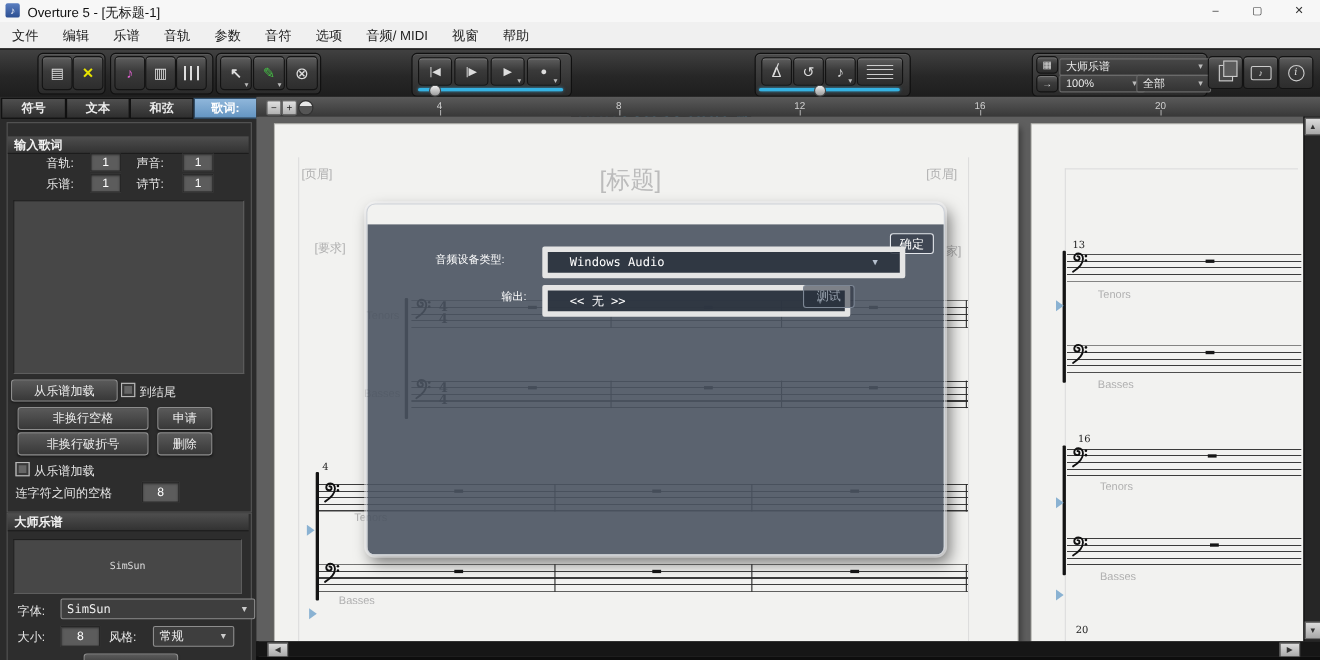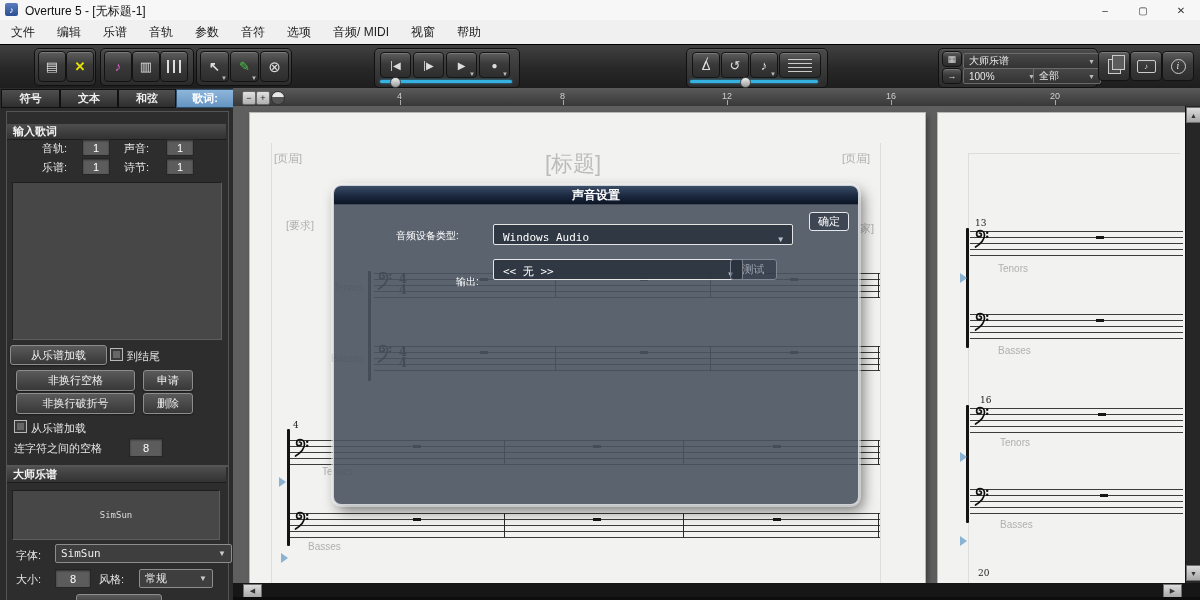--- a/index.html
+++ b/index.html
@@ -56,21 +56,21 @@
   .mnum{position:absolute;color:#222;font-size:9px;font-family:"DejaVu Serif",serif}
   .sb{position:absolute;background:linear-gradient(#dcdcdc,#a8a8a8);border:1px solid #6e6e6e;display:flex;align-items:center;justify-content:center;font-size:7px;color:#333}
   .vtrack{left:1185px;top:106px;width:15px;height:477px;background:#262626;border-left:1px solid #111}
   .htrack{left:233px;top:583px;width:967px;height:14px;background:#161616}
   .corner{left:233px;top:597px;width:967px;height:3px;background:#0d0d0d}
   
   .dialog{left:333px;top:185px;width:524px;height:318px;border-radius:8px;border:1px solid #cdd1d8;box-shadow:0 0 0 2px rgba(245,245,248,.5),4px 6px 14px rgba(0,0,0,.5);z-index:50;overflow:hidden}
   .dlg-title{position:absolute;left:0;top:0;width:100%;height:18px;background:linear-gradient(#3b4c66,#1b2940 55%,#0b1524);border-bottom:1px solid #000;color:#fff;font-size:12px;font-weight:bold;display:flex;align-items:center;justify-content:center}
   .dlg-body{position:absolute;left:0;top:18px;width:100%;height:300px;background:rgba(74,83,97,.9)}
   .dlg-lbl{position:absolute;color:#fff;font-size:10px;white-space:nowrap}
-  .dlg-dd{position:absolute;background:rgba(42,50,62,.88);border:1px solid #e5e5e5;border-radius:2px;color:#fff;font-size:11px;font-family:"DejaVu Sans Mono",monospace;display:flex;align-items:flex-end;padding:0 9px}
+  .dlg-dd{position:absolute;background:rgba(42,50,62,.88);border:5px solid #e5e5e5;border-radius:2px;color:#fff;font-size:11px;font-family:"DejaVu Sans Mono",monospace;display:flex;align-items:center;padding:0 20px}
   .dlg-dd .cv{margin-left:auto;font-size:8px;color:#b6c0ce}
   .dlg-btn{position:absolute;background:rgba(40,48,60,.55);border:1px solid #e4e7ec;border-radius:3px;color:#fff;font-size:11px;display:flex;align-items:center;justify-content:center}
   .dlg-btn.dis{border-color:#7d8795;color:#9aa4b0}
   
   .mixer{width:14px;height:13px;background:repeating-linear-gradient(to right,#ddd 0 2px,transparent 2px 6px)}
   .stafficon{width:24px;height:13px;background:repeating-linear-gradient(to bottom,#ccc 0 1px,transparent 1px 4px)}
   .ic-copy{position:relative;width:11px;height:13px;border:1px solid #ccc;background:#4a4a4a;display:inline-block}
   .ic-copy span{position:absolute;left:3px;top:-5px;width:11px;height:13px;border:1px solid #ccc;background:#5c5c5c}
   .ic-case{width:17px;height:11px;border:1px solid #ccc;border-radius:2px;color:#ddd;font-size:8px;display:flex;align-items:center;justify-content:center}
   .ic-info{width:13px;height:13px;border:1px solid #ccc;border-radius:50%;color:#ddd;font-size:9px;font-family:"DejaVu Serif",serif;font-style:italic;display:flex;align-items:center;justify-content:center}
@@ -463,33 +463,30 @@
 <div class="abs htrack"></div>
 <div class="sb" style="left:243px;top:584px;width:17px;height:12px">
     <span>◀</span>
   </div>
 <div class="sb" style="left:1163px;top:584px;width:17px;height:12px">
     <span>▶</span>
   </div>
 <div class="abs corner"></div>
 
 <div class="abs dialog">
-  <div class="dlg-title">
-      <span>声音设置</span>
-    </div>
   <div class="dlg-body"></div>
   <div class="dlg-btn" style="left:475px;top:26px;width:38px;height:17px">
       <span>确定</span>
     </div>
   <span class="dlg-lbl" style="left:62px;top:43px">音频设备类型:</span>
   <div class="dlg-dd" style="left:159px;top:38px;width:280px;height:19px">
       <span>Windows Audio</span>
       <span class="cv">▼</span>
     </div>
-  <span class="dlg-lbl" style="left:122px;top:89px">输出:</span>
+  <span class="dlg-lbl" style="left:122px;top:77px">输出:</span>
   <div class="dlg-dd" style="left:159px;top:73px;width:230px;height:19px">
       <span>&lt;&lt; 无 &gt;&gt;</span>
       <span class="cv">▼</span>
     </div>
   <div class="dlg-btn dis" style="left:396px;top:73px;width:45px;height:19px">
       <span>测试</span>
     </div>
 </div>
 
 </body></html>

